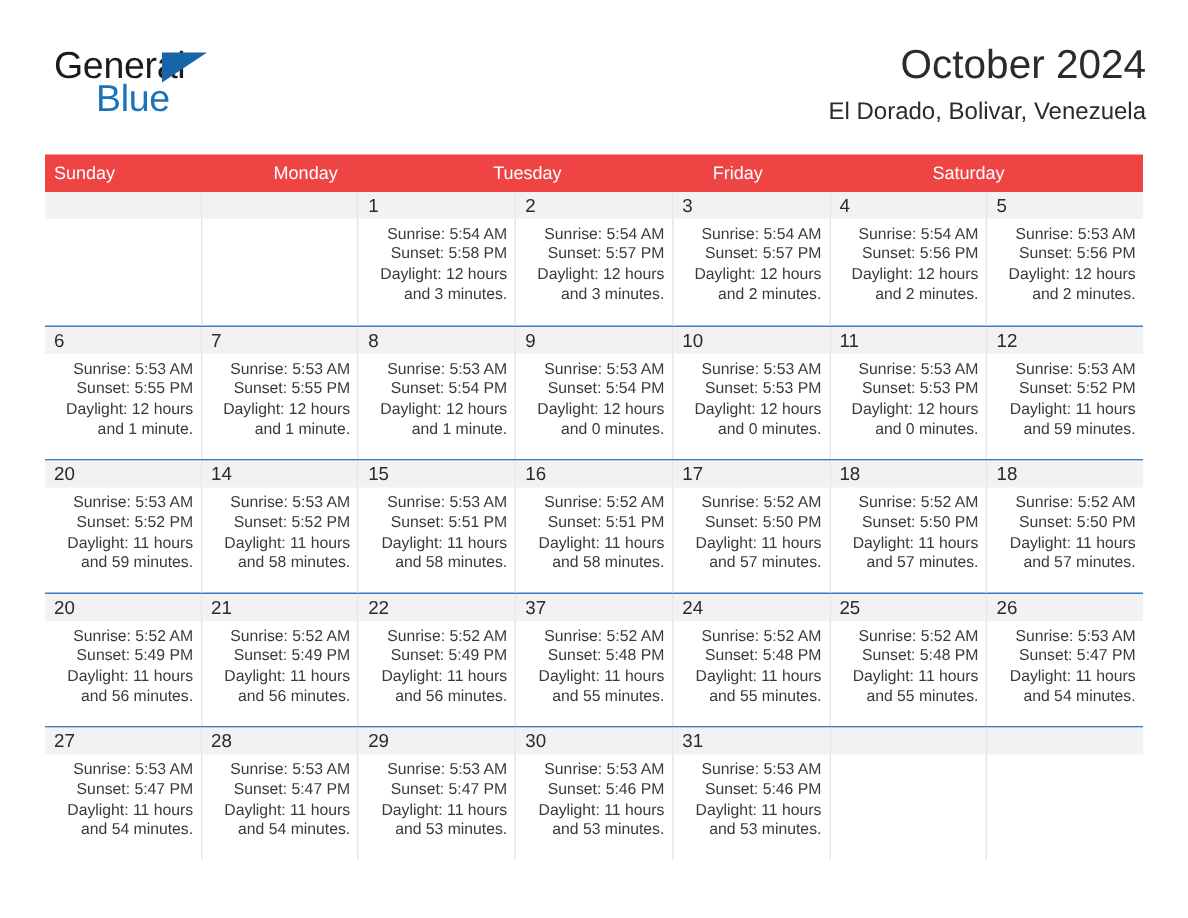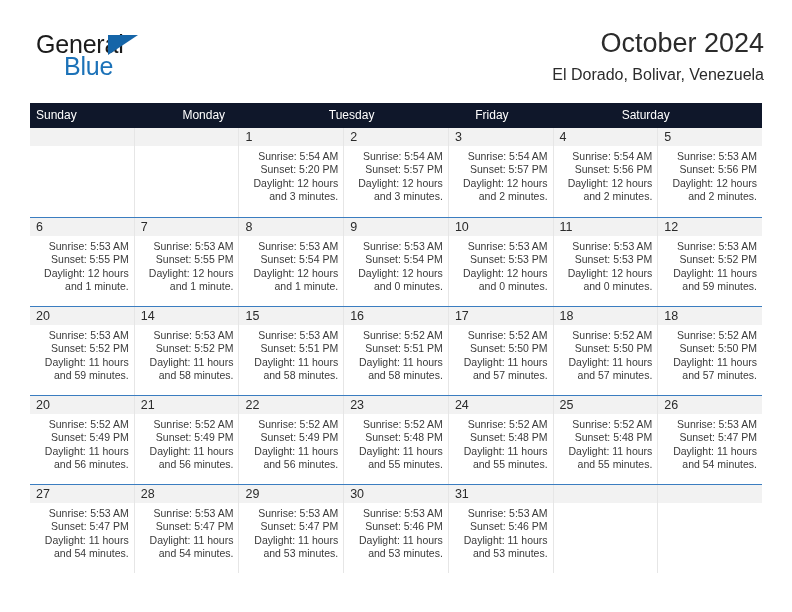--- a/index.html
+++ b/index.html
@@ -87,21 +87,21 @@
 
   
   .calendar {
     position: absolute;
     left: 30px;
     top: 103px;
     width: 732px;
   }
   .weekday-row {
     display: flex;
-    background: #0f172a;
+    background: #ef4444;
   }
   .weekday {
     flex: 1 1 0;
     box-sizing: border-box;
     color: #ffffff;
     font-size: 12px;
     line-height: 14px;
     padding: 5px 0 6px 6px;
     white-space: nowrap;
   }
@@ -193,21 +193,21 @@
               <div></div>
               <div></div>
               <div></div>
               <div></div>
             </div>
           </div>
           <div class="day-cell">
             <div class="day-num-band">1</div>
             <div class="day-info">
               <div>Sunrise: 5:54 AM</div>
-              <div>Sunset: 5:20 PM</div>
+              <div>Sunset: 5:58 PM</div>
               <div>Daylight: 12 hours</div>
               <div>and 3 minutes.</div>
             </div>
           </div>
           <div class="day-cell">
             <div class="day-num-band">2</div>
             <div class="day-info">
               <div>Sunrise: 5:54 AM</div>
               <div>Sunset: 5:57 PM</div>
               <div>Daylight: 12 hours</div>
@@ -394,21 +394,21 @@
           <div class="day-cell">
             <div class="day-num-band">22</div>
             <div class="day-info">
               <div>Sunrise: 5:52 AM</div>
               <div>Sunset: 5:49 PM</div>
               <div>Daylight: 11 hours</div>
               <div>and 56 minutes.</div>
             </div>
           </div>
           <div class="day-cell">
-            <div class="day-num-band">23</div>
+            <div class="day-num-band">37</div>
             <div class="day-info">
               <div>Sunrise: 5:52 AM</div>
               <div>Sunset: 5:48 PM</div>
               <div>Daylight: 11 hours</div>
               <div>and 55 minutes.</div>
             </div>
           </div>
           <div class="day-cell">
             <div class="day-num-band">24</div>
             <div class="day-info">

